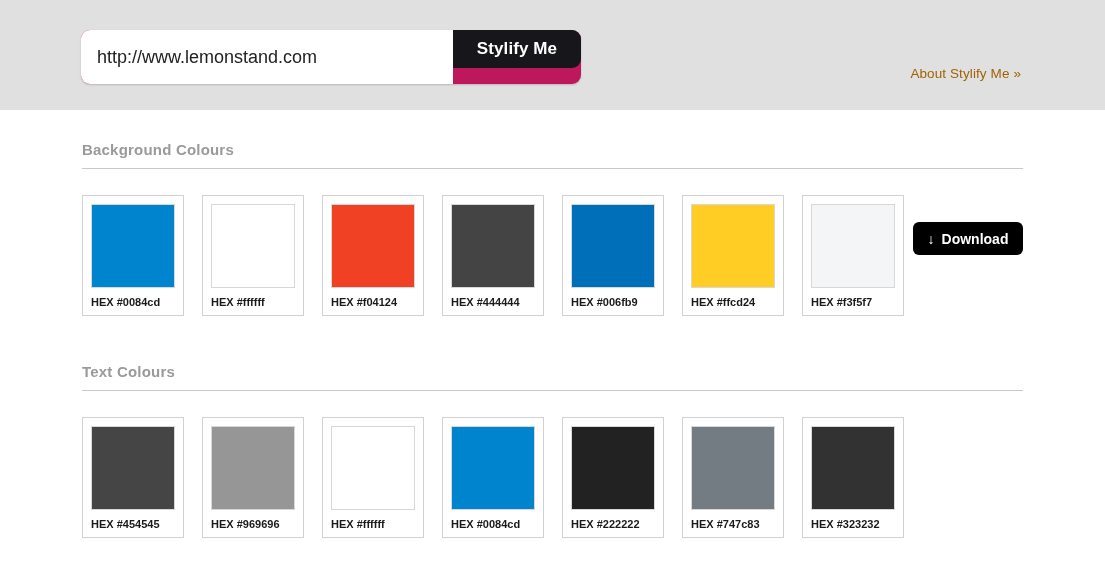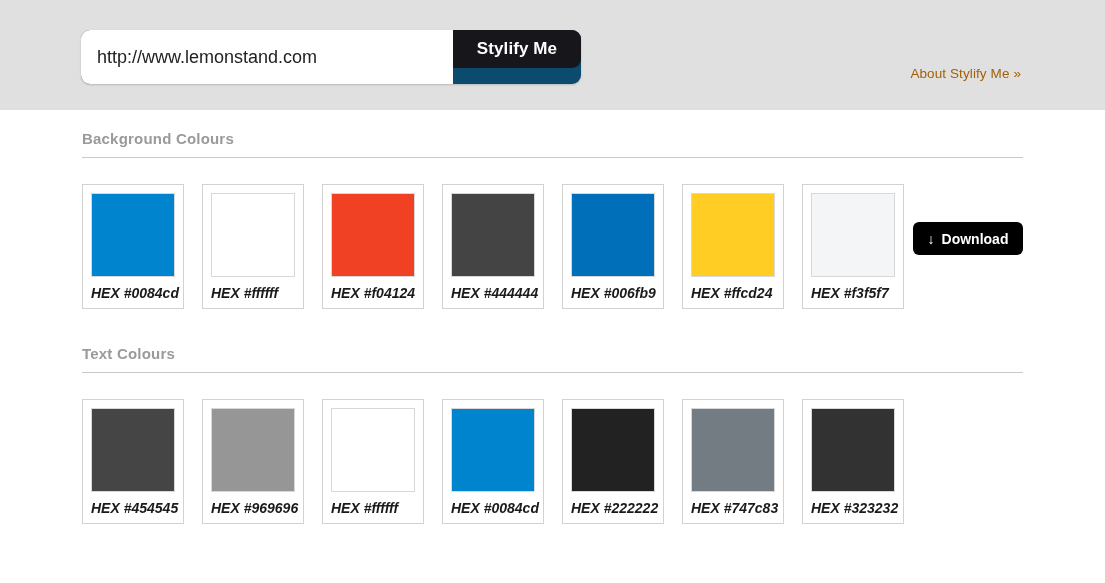--- a/index.html
+++ b/index.html
@@ -24,21 +24,21 @@
     background: #e0e0e0;
   }
   .url-form {
     position: absolute;
     left: 81px;
     top: 30px;
     width: 500px;
     height: 54px;
     display: flex;
     border-radius: 9px;
-    background: #0c4a6e;
+    background: #be185d;
     box-shadow: 0 1px 2px rgba(0,0,0,0.18);
   }
   .url-input {
     flex: 1 1 auto;
     height: 54px;
     border: none;
     outline: none;
     background: #ffffff;
     border-radius: 9px 0 0 9px;
     padding: 0 16px;
@@ -100,21 +100,21 @@
     align-items: center;
     justify-content: center;
     gap: 7px;
   }
   .download-btn .dl-arrow {
     display: inline-block;
     font-size: 14px;
     line-height: 1;
   }
 
-  .section { margin-top: 0; }
+  .section { margin-top: 11px; }
   .section-title {
     font-size: 15px;
     font-weight: bold;
     color: #9a9a9a;
     margin: 0;
     padding: 0 0 10px 0;
     letter-spacing: 0.2px;
   }
   .section-rule {
     height: 1px;
@@ -135,26 +135,25 @@
     display: block;
   }
   .swatch-chip {
     width: 84px;
     height: 84px;
     border: 1px solid #d8d8d8;
     display: block;
   }
   .swatch-label {
     display: block;
-    font-size: 14px;
+    font-size: 11px;
     font-weight: bold;
     color: #1a1a1a;
     padding: 8px 0 7px 0;
     white-space: nowrap;
-    font-style: italic;
   }
 
   .spacer-between { height: 36px; }
 </style>
 </head>
 <body>
 
 <div class="header">
   <div class="url-form">
     <input class="url-input" type="text" value="http://www.lemonstand.com" placeholder="Enter a website URL" style="">

